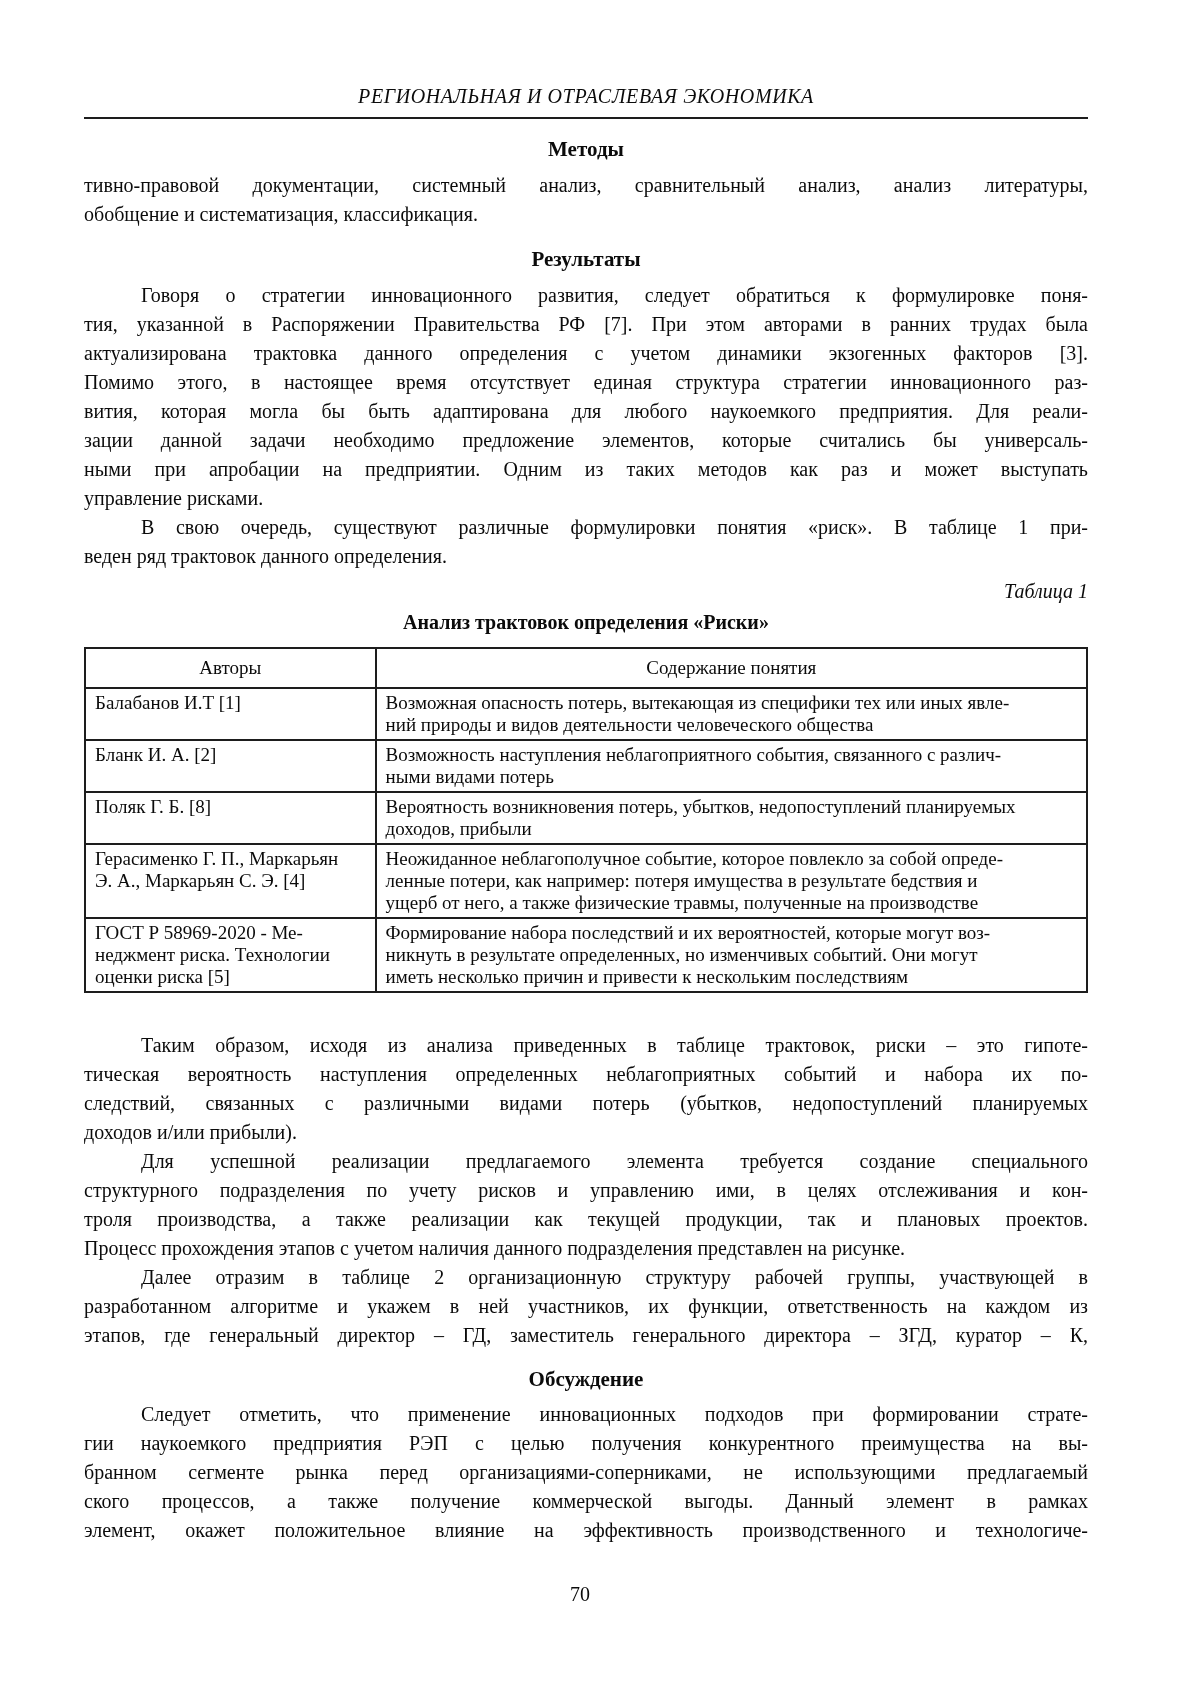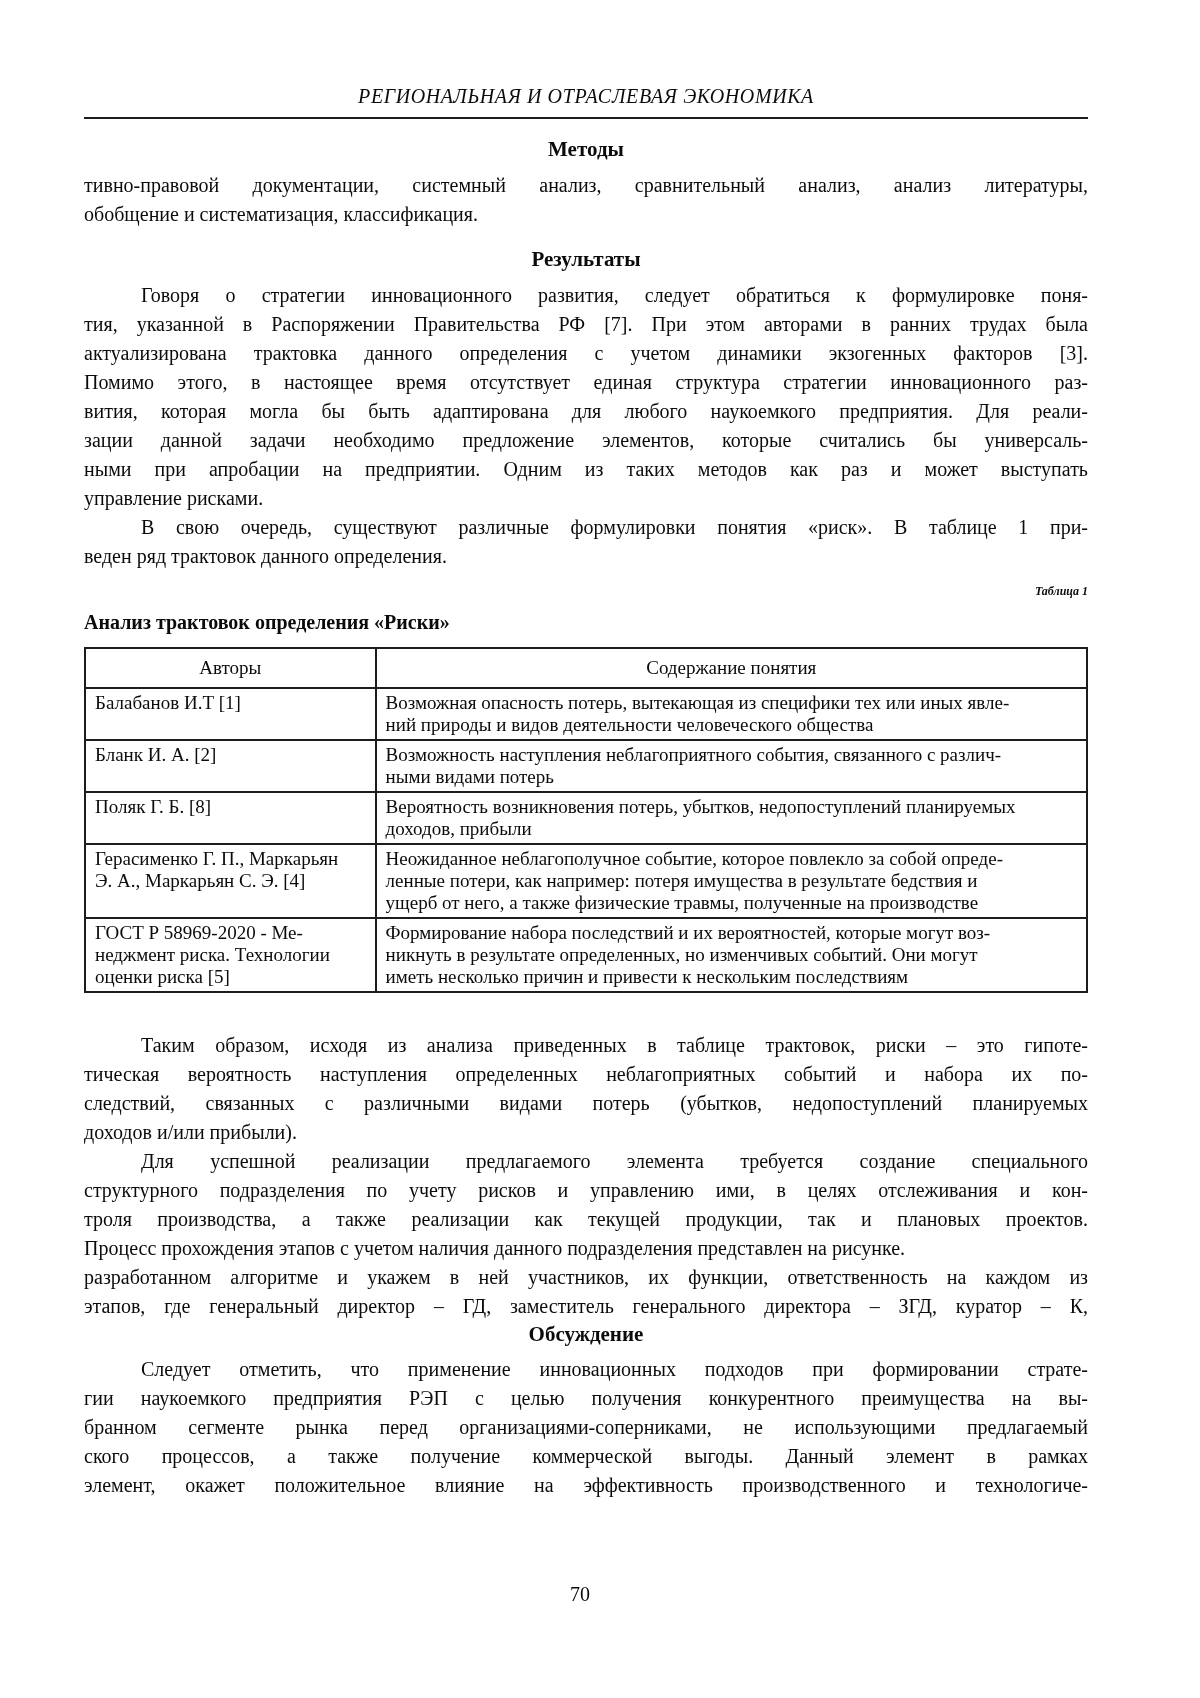--- a/index.html
+++ b/index.html
@@ -7,27 +7,27 @@
     width:1200px; height:1698px; margin:0 auto; background:#ffffff;
     position:relative; box-sizing:border-box;
     padding:84px 112px 0 84px;
     color:#0b0b0b;
     font-family:"Liberation Serif","DejaVu Serif",serif;
     overflow:hidden;
   }
   .running-head { text-align:center; font-style:italic; font-size:20px; letter-spacing:.6px; line-height:24px; }
   .head-rule { border-top:2px solid #1d1d1d; margin-top:9px; }
   .sec { text-align:center; font-size:21px; font-weight:bold; margin:17px 0 9px; line-height:26px; }
-  .sec.discussion { margin:0 0 8px; }
+  .sec.discussion { margin:16px 0 8px; }
   .para { font-size:20px; line-height:29px; }
   .tline { text-align:justify; text-align-last:justify; }
   .tline.last { text-align-last:left; }
   .tline.first { text-indent:57px; }
-  .tbl-label { text-align:right; font-style:italic; font-size:12px; margin:6px 0 2px; line-height:29px;font-weight:bold; }
-  .tbl-caption { font-weight:bold; font-size:20px; margin:2px 0 10px; line-height:29px; }
+  .tbl-label { text-align:right; font-style:italic; font-size:20px; margin:6px 0 2px; line-height:29px; }
+  .tbl-caption { text-align:center; font-weight:bold; font-size:20px; margin:2px 0 10px; line-height:29px; }
   .def-table { width:100%; border-collapse:collapse; border:2px solid #1d1d1d; font-size:19px; line-height:22px; margin:0 0 38px;padding-left:40px; }
   .def-table th, .def-table td { border:2px solid #1d1d1d; vertical-align:top; }
   .def-table th { font-weight:normal; text-align:center; padding:8px 8px; }
   .def-table td { padding:3px 8px 3px 9px; }
   .cline { text-align:left; }
   .page-number { position:absolute; left:72px; right:112px; bottom:92px; text-align:center; font-size:20px; }
 </style>
 </head>
 <body>
 
@@ -132,20 +132,21 @@
       <div class="tline">следствий, связанных с различными видами потерь (убытков, недопоступлений планируемых</div>
       <div class="tline last">доходов и/или прибыли).</div>
     </div>
   <div class="para">
       <div class="tline first">Для успешной реализации предлагаемого элемента требуется создание специального</div>
       <div class="tline">структурного подразделения по учету рисков и управлению ими, в целях отслеживания и кон-</div>
       <div class="tline">троля производства, а также реализации как текущей продукции, так и плановых проектов.</div>
       <div class="tline last">Процесс прохождения этапов с учетом наличия данного подразделения представлен на рисунке.</div>
     </div>
   <div class="para">
+      <div class="tline first">Далее отразим в таблице 2 организационную структуру рабочей группы, участвующей в</div>
       <div class="tline">разработанном алгоритме и укажем в ней участников, их функции, ответственность на каждом из</div>
       <div class="tline">этапов, где генеральный директор – ГД, заместитель генерального директора – ЗГД, куратор – К,</div>
     </div>
 
   <h2 class="sec discussion">Обсуждение</h2>
   <div class="para">
       <div class="tline first">Следует отметить, что применение инновационных подходов при формировании страте-</div>
       <div class="tline">гии наукоемкого предприятия РЭП с целью получения конкурентного преимущества на вы-</div>
       <div class="tline">бранном сегменте рынка перед организациями-соперниками, не использующими предлагаемый</div>
       <div class="tline">ского процессов, а также получение коммерческой выгоды. Данный элемент в рамках</div>

